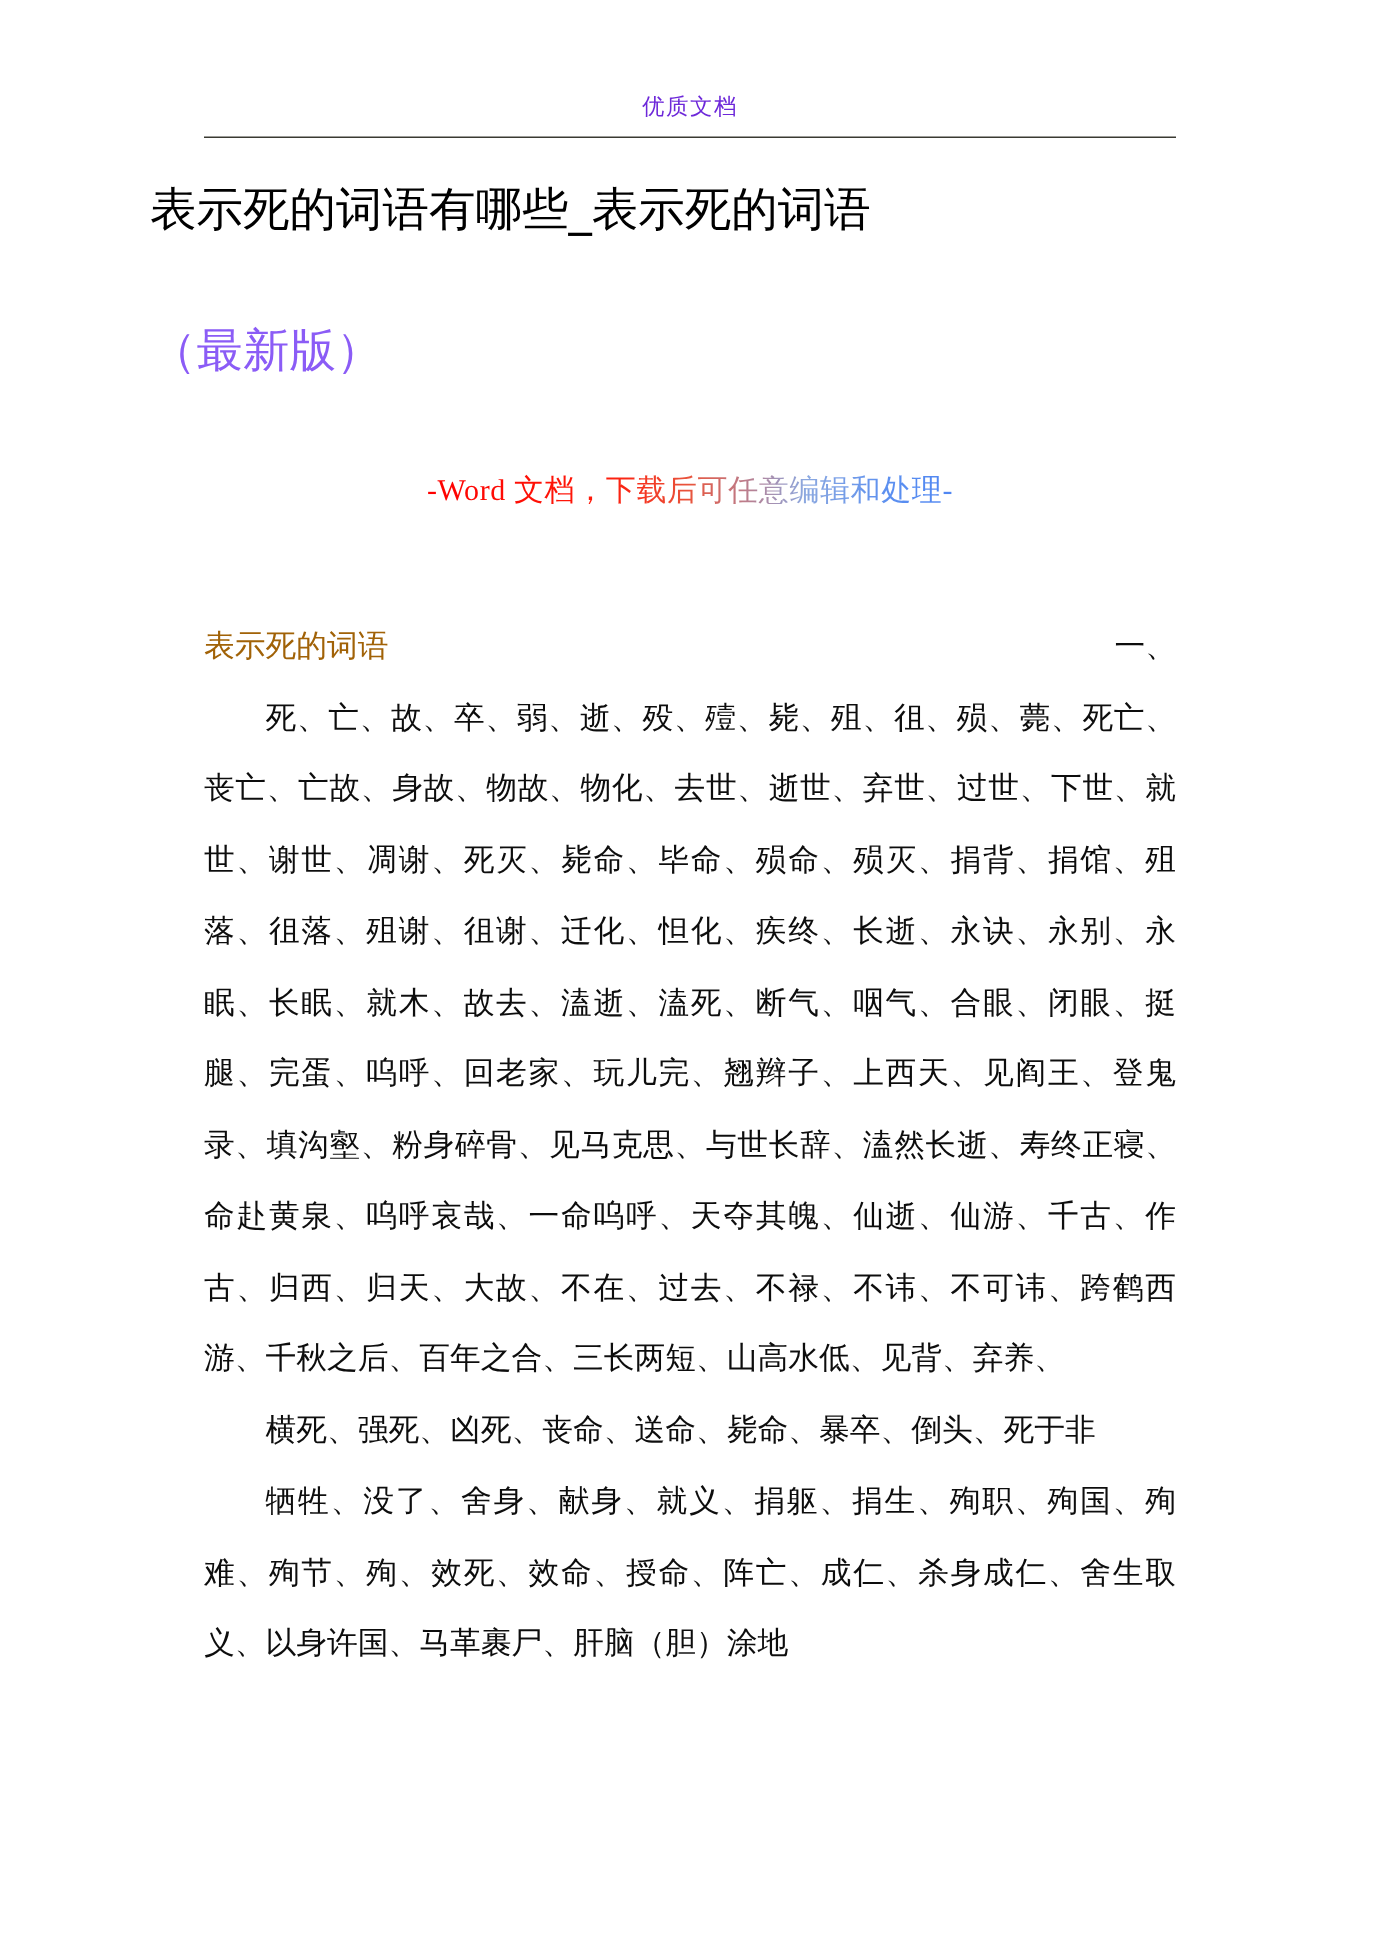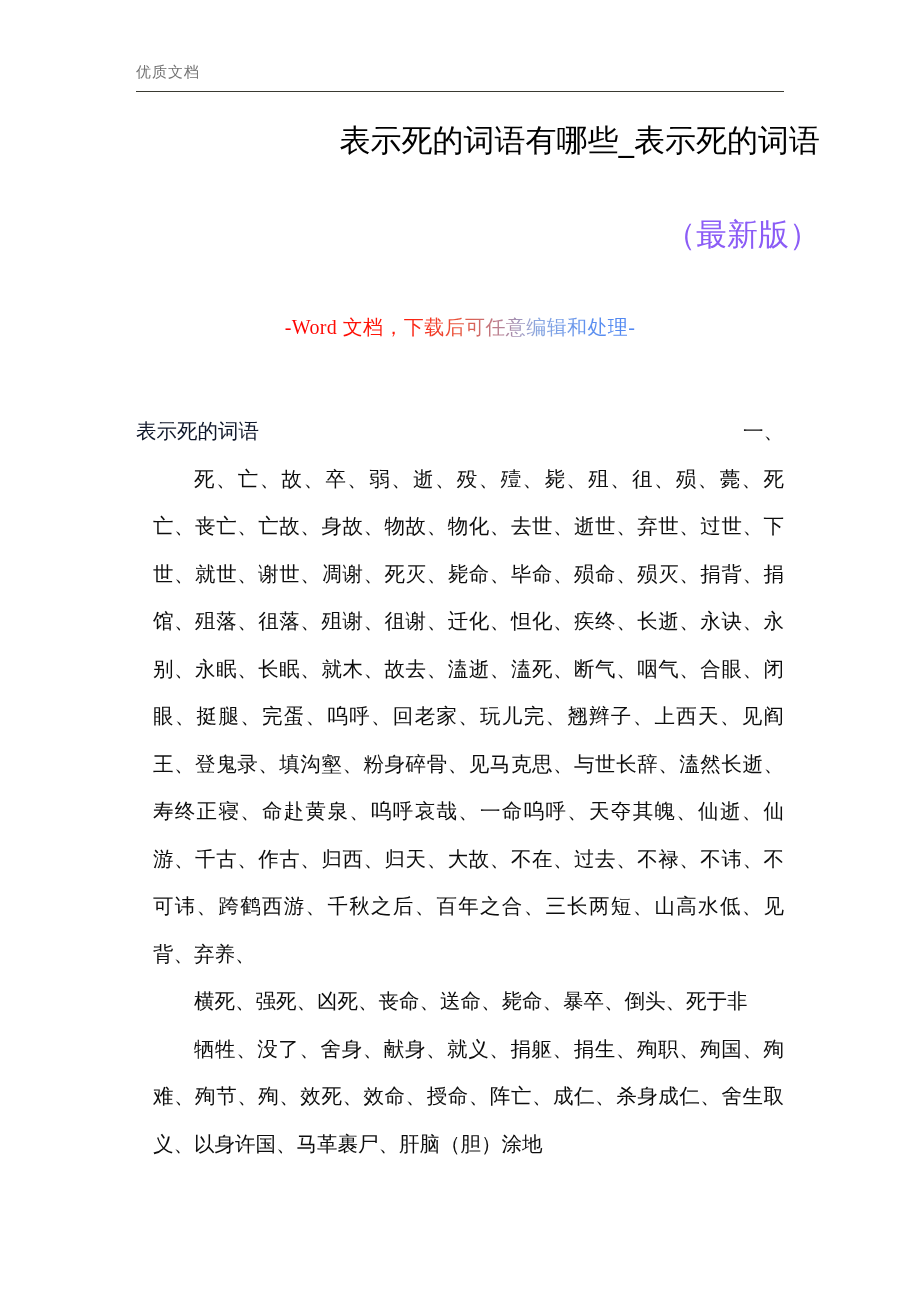--- a/index.html
+++ b/index.html
@@ -22,41 +22,41 @@
   }
 
   
   .hdr-wrap {
     position: absolute;
     left: 136px;
     top: 62px;
     width: 648px;
   }
   .hdr-text {
-    text-align: left;
+    text-align: center;
     font-family: "Liberation Serif", "DejaVu Serif", serif;
     font-size: 15px;
     line-height: 20px;
-    color: #737373;
+    color: #6d28d9;
     letter-spacing: 1px;
   }
   .hdr-rule {
     margin-top: 9px;
     border: 0;
     border-top: 1.4px solid #3a3a32;
     width: 100%;
   }
 
   
   .title-block {
     position: absolute;
     left: 100px;
     top: 117px;
     width: 720px;
-    text-align: right;
+    text-align: left;
   }
   .doc-title {
     font-family: "DejaVu Sans", "Liberation Sans", sans-serif;
     font-size: 31px;
     font-weight: 400;
     line-height: 46px;
     color: #000000;
     letter-spacing: 0px;
     margin: 0;
   }
@@ -106,39 +106,38 @@
     color: #0d0d0d;
     text-align: justify;
     text-align-last: left;
     text-justify: inter-character;
     margin: 0;
     letter-spacing: 0px;
     word-break: break-all;
   }
   .para.indent2 {
     text-indent: 41px;
-    margin-left: 17px;
   }
   .para.heading-row {
     text-indent: 0;
   }
 
   
   .heading-row-inner {
     position: relative;
     width: 100%;
     height: 47.5px;
     line-height: 47.5px;
   }
   .heading-center {
     display: block;
     text-align: left;
     font-family: "Liberation Serif", "DejaVu Serif", serif;
     font-size: 20.5px;
-    color: #0f172a;
+    color: #a16207;
   }
   .heading-right {
     position: absolute;
     right: 0;
     top: 0;
     font-family: "Liberation Serif", "DejaVu Serif", serif;
     font-size: 20.5px;
     color: #0d0d0d;
     white-space: nowrap;
   }

